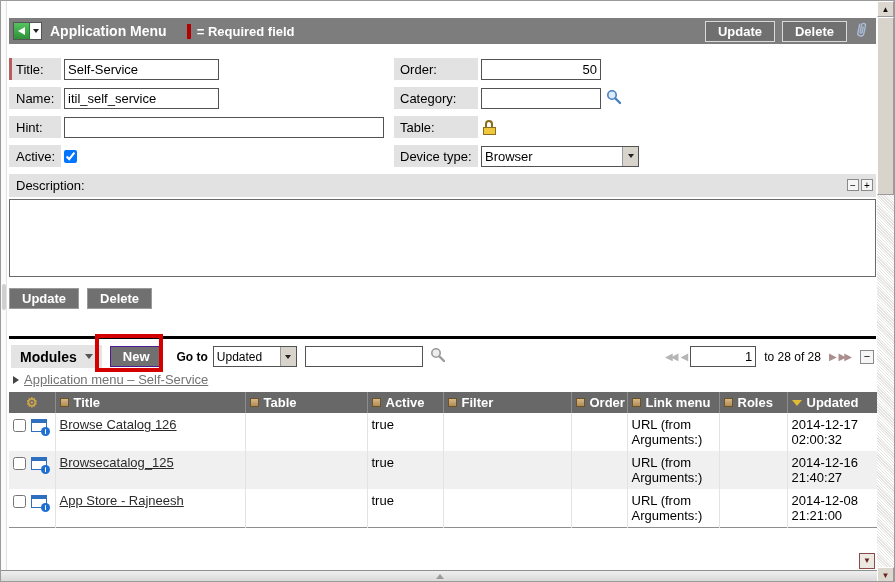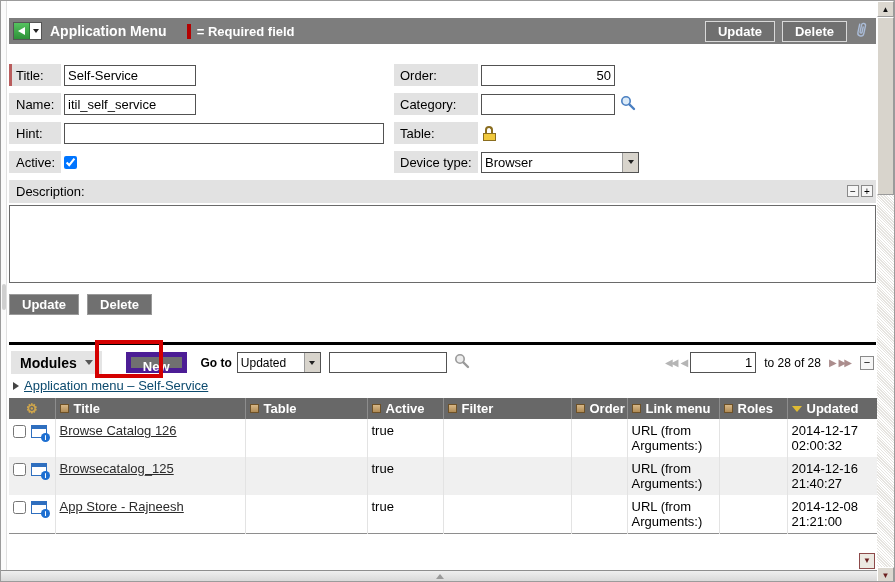--- a/index.html
+++ b/index.html
@@ -18,31 +18,31 @@
   .caret-down { width: 0; height: 0; border-left: 3px solid transparent; border-right: 3px solid transparent; border-top: 4px solid #222; }
   .tb-title { color: #fff; font-weight: bold; font-size: 14px; margin-left: 8px; }
   .req-bar { width: 4px; height: 15px; background: #b40000; margin-left: 20px; }
   .req-note { color: #fff; font-weight: bold; font-size: 13px; margin-left: 6px; }
   .tb-spacer { flex: 1; }
   .btn { background: #707070; color: #fff; font-weight: bold; font-size: 13px; font-family: "Liberation Sans", sans-serif; border: 1px solid #d9d9d9; padding: 2px 12px; height: 21px; line-height: 15px; cursor: pointer; }
   .titlebar .btn { margin-left: 7px; }
   .clip { margin: 0 4px 0 8px; }
 
   
-  .form-area { margin-top: 20px; }
+  .form-area { margin-top: 14px; }
   .form-row { display: flex; align-items: center; height: 22px; margin-bottom: 7px; }
   .lbl { position: relative; width: 52px; height: 22px; background: #e2e2e2; display: flex; align-items: center; padding-left: 7px; font-size: 13px; }
   .lbl .mand { position: absolute; left: 0; top: 0; width: 3px; height: 22px; background: #b95c5c; }
   .fieldcell { width: 330px; margin-left: 3px; display: flex; align-items: center; }
   .rlbl { width: 84px; height: 22px; background: #e2e2e2; display: flex; align-items: center; padding-left: 6px; font-size: 13px; }
   .rfieldcell { margin-left: 3px; display: flex; align-items: center; }
   input[type=text] { height: 21px; border: 1px solid #525252; font-family: "Liberation Sans", sans-serif; font-size: 13px; padding: 0 3px; background: #fff; }
-  .in-md { width: 132px; }
+  .in-md { width: 155px; }
   .in-lg { width: 320px; }
-  .in-r { width: 134px; }
+  .in-r { width: 120px; }
   .num-right { text-align: right; }
   .sel-wrap { position: relative; display: inline-flex; border: 1px solid #525252; background: #fff; height: 21px; align-items: center; }
   .sel-wrap select { appearance: none; -webkit-appearance: none; border: none; background: transparent; font-family: "Liberation Sans", sans-serif; font-size: 13px; height: 19px; padding: 0 3px; }
   .sel-arrow { width: 16px; height: 19px; background: #d8d4cc; border-left: 1px solid #9a9a9a; display: flex; align-items: center; justify-content: center; }
   .dev-sel select { width: 140px; }
   .goto-sel select { width: 66px; font-size: 12px; }
   .mag { margin-left: 5px; }
   .lock-icon { position: relative; width: 13px; height: 15px; margin-left: 2px; }
   .lock-shackle { position: absolute; left: 2px; top: 0; width: 8px; height: 9px; border: 2px solid #8a6d1f; border-bottom: none; border-radius: 5px 5px 0 0; }
   .lock-body { position: absolute; left: 0; bottom: 0; width: 13px; height: 8px; background: #f0c83c; border: 1px solid #8a6d1f; }
@@ -59,36 +59,36 @@
   .related { margin-top: 17px; }
   .related h2 { font-size: 15px; font-weight: bold; }
   .related a { display: inline-block; margin-top: 6px; color: #2a2ae8; font-size: 13px; text-decoration: none; cursor: pointer; }
 
   
   .modules { margin-top: 27px; border-top: 3px solid #000; }
   .list-toolbar { position: relative; display: flex; align-items: center; padding: 6px 2px 4px 2px; }
   .mod-chip { display: flex; align-items: center; background: #e4e4e4; padding: 3px 9px; height: 23px; cursor: pointer; }
   .mod-chip .t { font-weight: bold; font-size: 14px; }
   .mod-caret { margin-left: 8px; width: 0; height: 0; border-left: 4px solid transparent; border-right: 4px solid transparent; border-top: 5px solid #555; }
-  .new-btn { margin-left: 24px; border: 5px solid #4c1d95; }
+  .new-btn { margin-left: 8px; border: 1px solid #4c1d95; }
   .annotation { position: absolute; left: 86px; top: -5px; width: 68px; height: 38px; border: 4px solid #d40000; pointer-events: none; z-index: 5; }
   .goto-lbl { font-weight: bold; font-size: 12px; margin: 0 5px 0 14px; }
   .list-search { width: 118px; margin-left: 8px; height: 20px; }
   .list-toolbar .mag { margin-left: 7px; }
   .lt-spacer { flex: 1; }
   .pager { display: flex; align-items: center; gap: 4px; font-size: 12px; }
   .chev { font-size: 10px; letter-spacing: -2px; color: #b5b5b5; cursor: pointer; }
   .chev.fwd { color: #ab8d8d; }
   .page-input { width: 66px; height: 19px; text-align: right; border: 1px solid #b5b5b5; }
   .range-text { margin: 0 4px; }
   .list-collapse { width: 14px; height: 14px; font-size: 11px; line-height: 11px; margin-left: 6px; }
 
   .breadcrumb { display: flex; align-items: center; padding: 0 0 3px 4px; }
   .bc-tri { width: 0; height: 0; border-top: 4px solid transparent; border-bottom: 4px solid transparent; border-left: 6px solid #444; margin-right: 5px; }
-  .breadcrumb a { color: #0c4a6e; font-size: 13px; text-decoration: underline; cursor: pointer; }
+  .breadcrumb a { color: #737373; font-size: 13px; text-decoration: underline; cursor: pointer; }
 
   table.list { width: 100%; border-collapse: collapse; table-layout: fixed; margin-top: 2px; border-bottom: 1px solid #8e8e8e; }
   table.list th { background: #686868; color: #fff; font-weight: bold; font-size: 13px; text-align: left; padding: 3px 4px; border-right: 1px solid #8d8d8d; height: 21px; white-space: nowrap; overflow: hidden; }
   table.list th .hdr-inner { display: flex; align-items: center; gap: 5px; }
   .cube { display: inline-block; width: 9px; height: 9px; background: linear-gradient(#d8b887, #b08b55); border: 1px solid #6d5128; flex: none; }
   .gear { color: #cfa54b; font-size: 13px; line-height: 10px; }
   .sort-desc { width: 0; height: 0; border-left: 5px solid transparent; border-right: 5px solid transparent; border-top: 6px solid #e0bb33; flex: none; }
   table.list td { padding: 4px 4px; vertical-align: top; border-right: 1px solid #e3e3e3; font-size: 13px; height: 38px; }
   tr.row-alt td { background: #f0f0f0; }
   .rowsel { display: flex; align-items: flex-start; gap: 5px; padding-top: 2px; }

